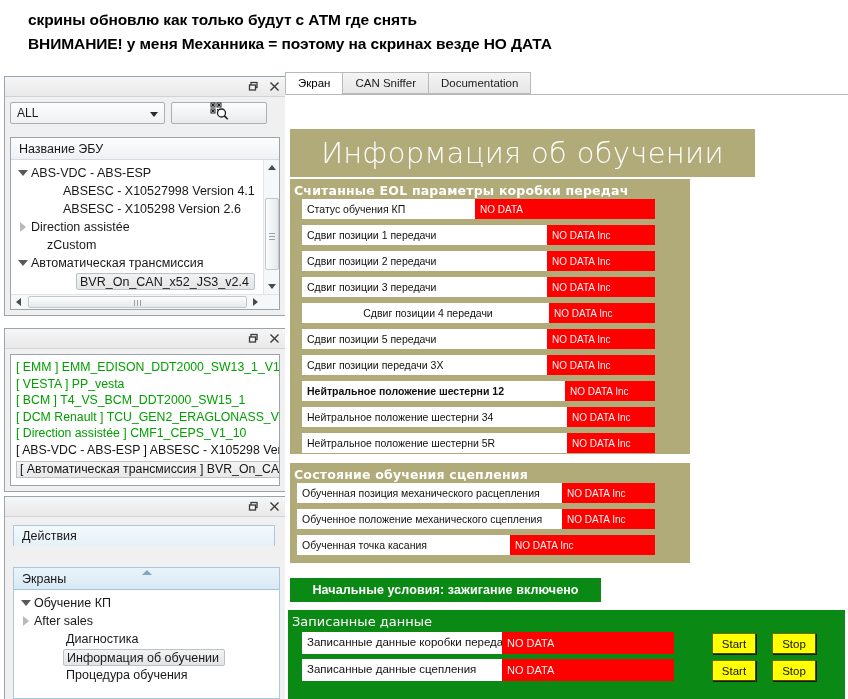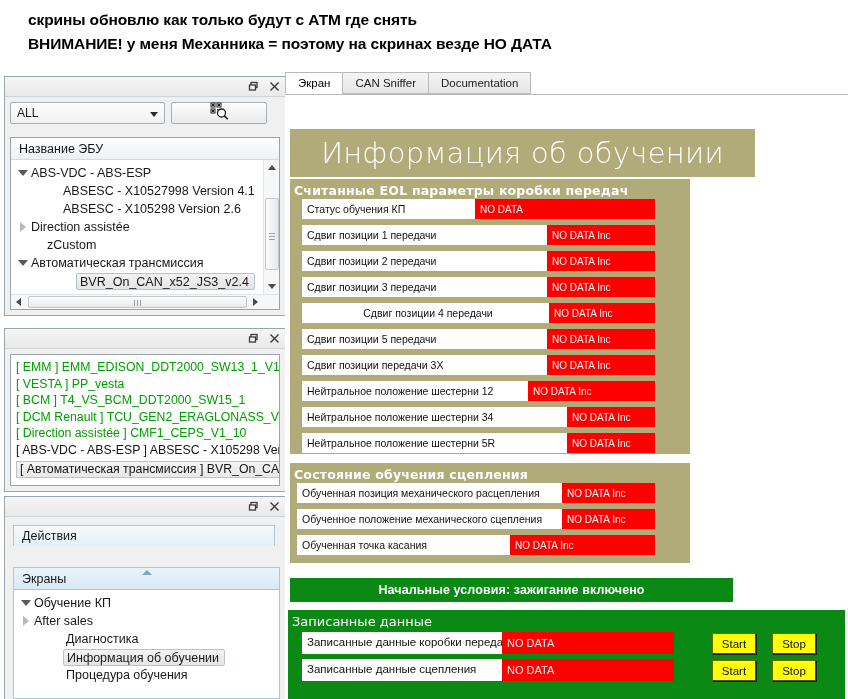--- a/index.html
+++ b/index.html
@@ -450,21 +450,21 @@
           </div>
           <div class="row" style="left: 17px; top: 234px; width: 353px;">
             <div class="lab" style="width: 245px;">Сдвиг позиции 5 передачи</div>
             <div class="val">NO DATA Inc</div>
           </div>
           <div class="row" style="left: 17px; top: 260px; width: 353px;">
             <div class="lab" style="width: 245px;">Сдвиг позиции передачи 3X</div>
             <div class="val">NO DATA Inc</div>
           </div>
           <div class="row" style="left: 17px; top: 286px; width: 353px;">
-            <div class="lab" style="width: 226px;">Нейтральное положение шестерни 12</div>
+            <div class="lab" style="width: 263px; font-weight: bold;">Нейтральное положение шестерни 12</div>
             <div class="val">NO DATA Inc</div>
           </div>
           <div class="row" style="left: 17px; top: 312px; width: 353px;">
             <div class="lab" style="width: 265px;">Нейтральное положение шестерни 34</div>
             <div class="val">NO DATA Inc</div>
           </div>
           <div class="row" style="left: 17px; top: 338px; width: 353px;">
             <div class="lab" style="width: 265px;">Нейтральное положение шестерни 5R</div>
             <div class="val">NO DATA Inc</div>
           </div>
@@ -481,21 +481,21 @@
           <div class="row" style="left: 12px; top: 414px; width: 358px;">
             <div class="lab" style="width: 265px;">Обученное положение механического сцепления</div>
             <div class="val">NO DATA Inc</div>
           </div>
           <div class="row" style="left: 12px; top: 440px; width: 358px;">
             <div class="lab" style="width: 213px;">Обученная точка касания</div>
             <div class="val">NO DATA Inc</div>
           </div>
         </div>
 
-      <div class="greenbar" style="left:5px; top:483px; width:443px; height:24px;">Начальные условия: зажигание включено</div>
+      <div class="greenbar" style="left:5px; top:483px; width:311px; height:24px;">Начальные условия: зажигание включено</div>
 
       <div class="greensect" style="left:3px; top:515px; width:557px; height:92px;">
         <div class="gtitle">Записанные данные</div>
       </div>
       <div>
           <div class="grow" style="left: 17px; top: 537px; width: 372px;">
             <div class="lab" style="width: 200px;">Записанные данные коробки передач</div>
             <div class="val" style="width: 172px;">NO DATA</div>
           </div>
           <div class="ybtn" style="left: 427px; top: 538px;">Start</div>

